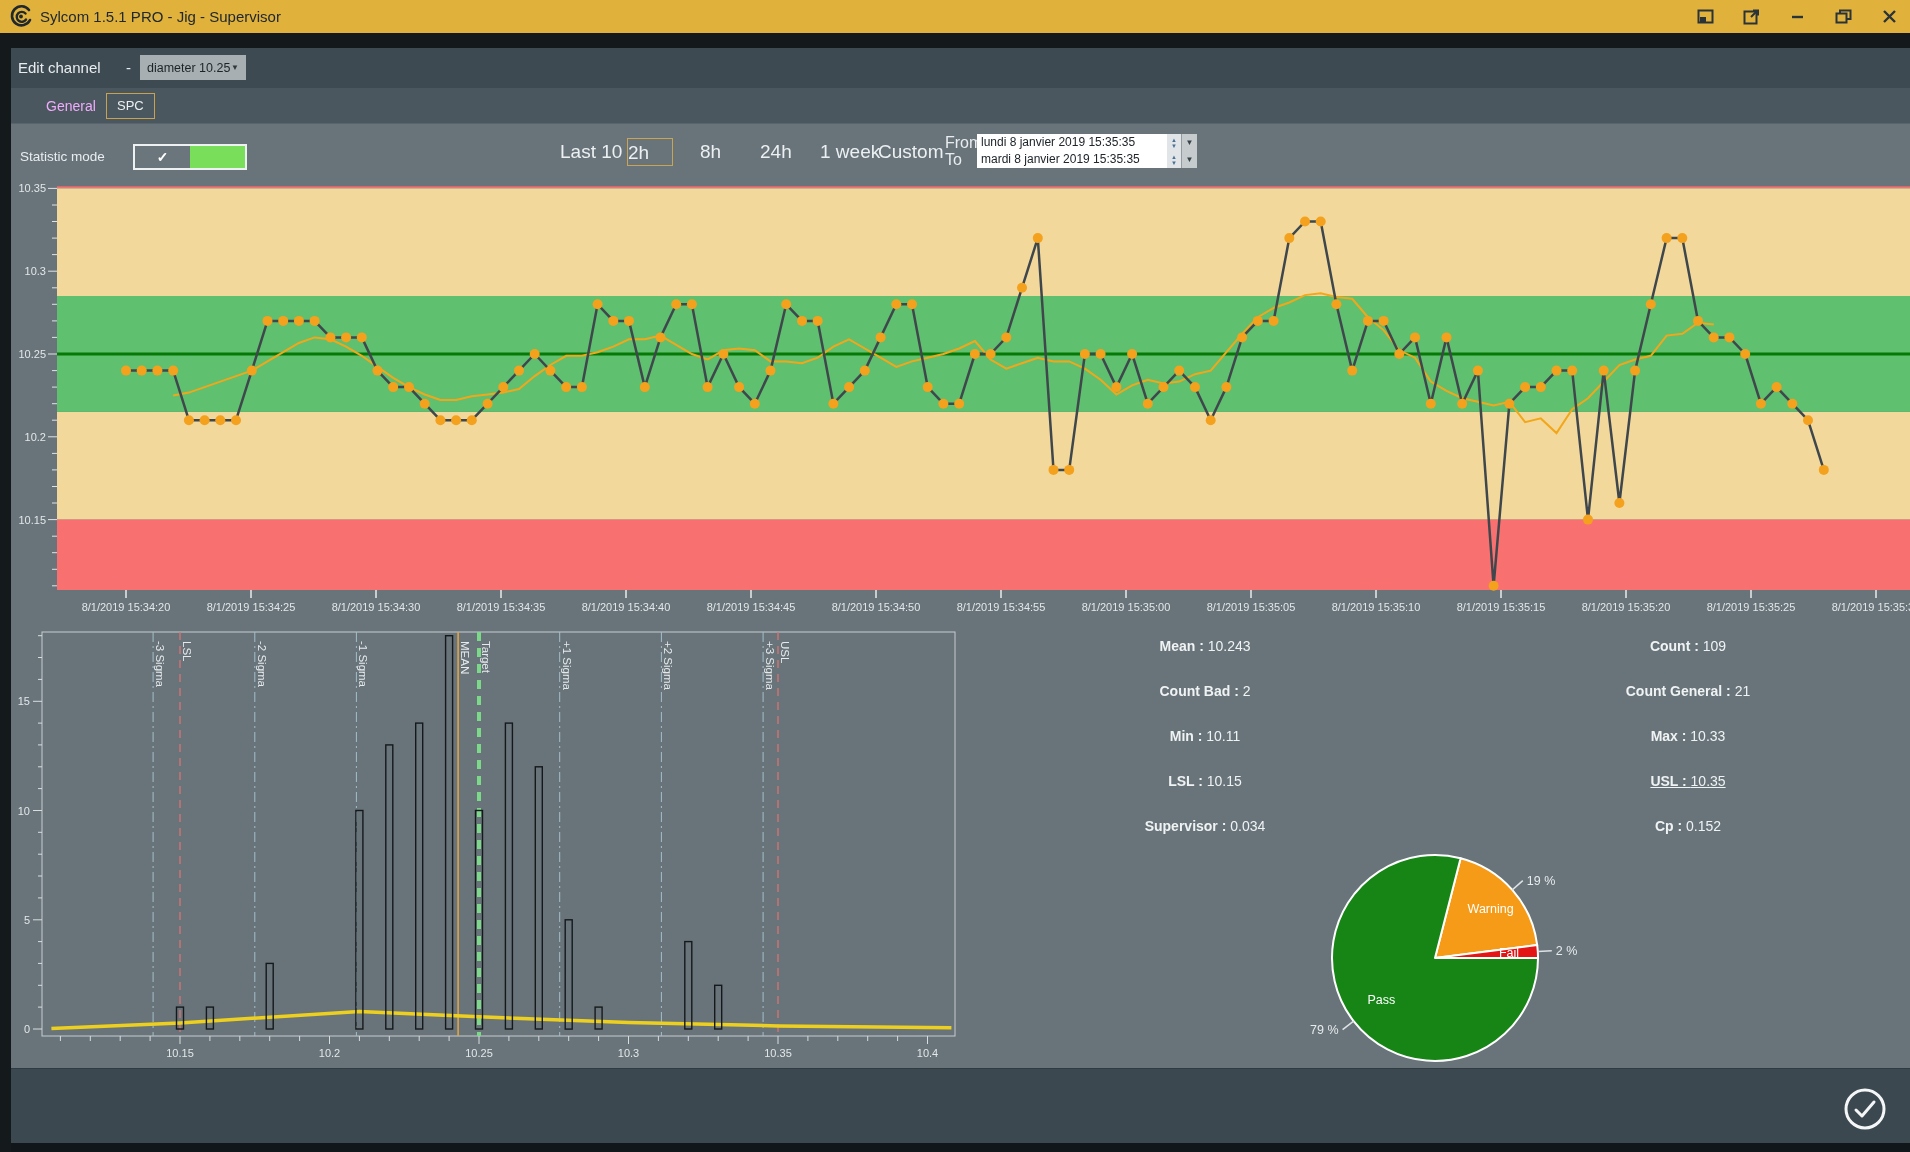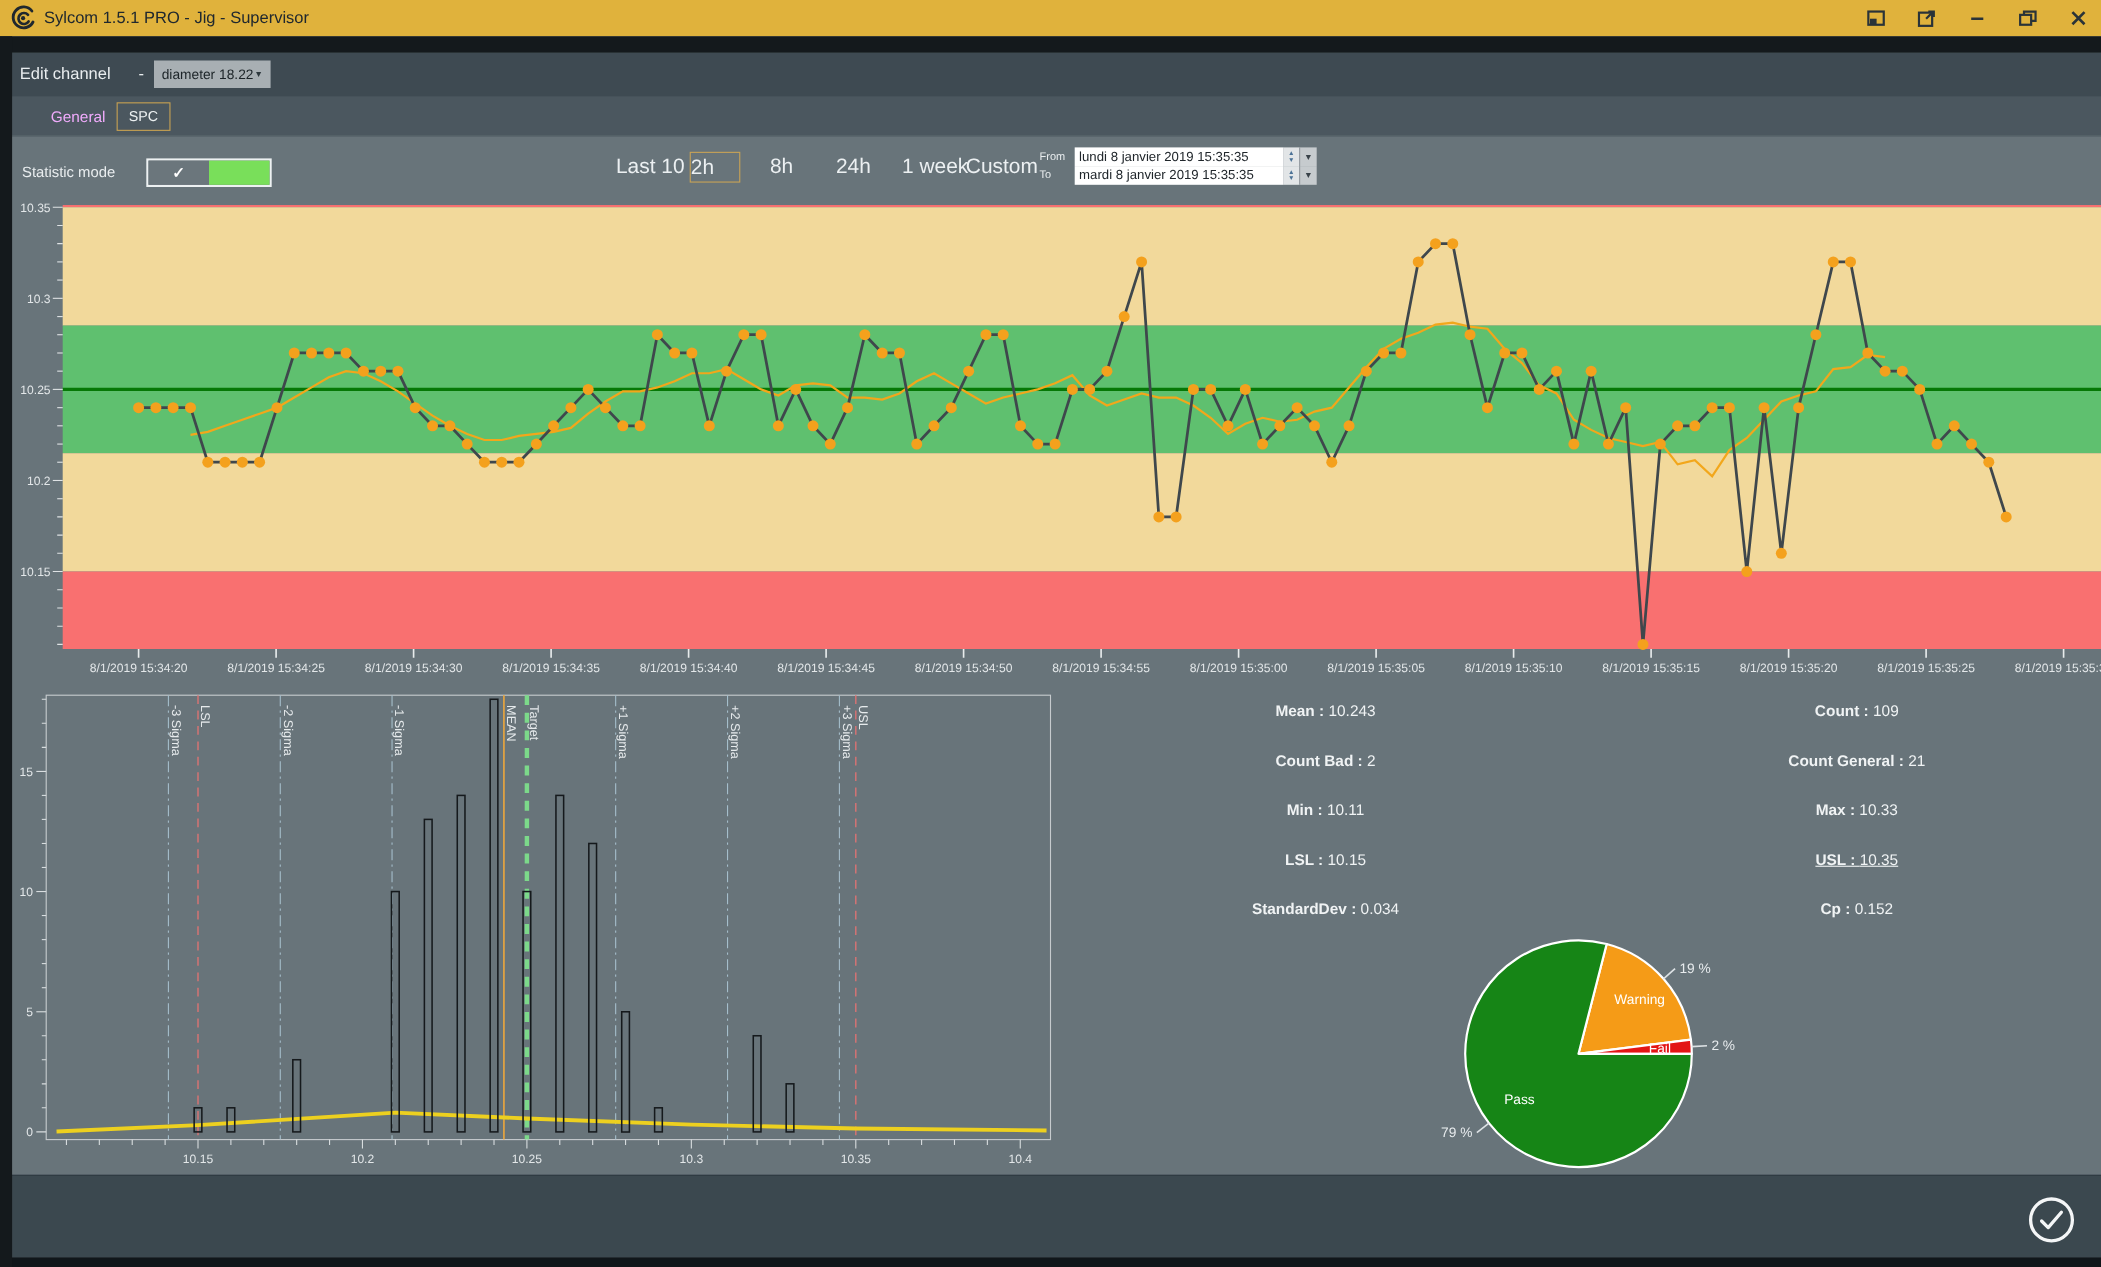--- a/index.html
+++ b/index.html
@@ -32,21 +32,21 @@
   #stat-toggle{left:133px;top:144px;width:114px;height:26px;border:2px solid #EDF1F2;box-sizing:border-box;display:flex;cursor:pointer;}
   #stat-toggle .off{width:50%;background:#6B767C;color:#FFFFFF;text-align:center;line-height:22px;font-size:14px;font-weight:bold;}
   #stat-toggle .on{width:50%;background:#79DF5A;}
   #range-row{left:0;top:138px;width:1910px;height:30px;}
   .range-btn{position:absolute;top:0;height:28px;line-height:28px;color:#ECF0F2;font-size:19px;cursor:pointer;box-sizing:border-box;}
   .range-btn.selected{border:1px solid #C9A356;}
 
   
   #period{left:945px;top:134px;}
   .prow{display:flex;height:17px;align-items:stretch;}
-  .plabel{width:32px;font-size:10px;color:#E9EDEF;line-height:17px;}
+  .plabel{width:32px;font-size:16px;color:#E9EDEF;line-height:17px;}
   .pfield{width:190px;background:#FFFFFF;color:#20262B;font-size:12px;line-height:17px;padding-left:4px;box-sizing:border-box;white-space:nowrap;overflow:hidden;cursor:text;}
   .pspin{width:14px;background:#E2E5E7;display:flex;flex-direction:column;align-items:center;justify-content:center;font-size:6px;color:#4A7196;line-height:6px;cursor:pointer;}
   .pdrop{width:16px;background:#C6CBCE;border-left:1px solid #959CA1;display:flex;align-items:center;justify-content:center;font-size:8px;color:#394249;cursor:pointer;box-sizing:border-box;}
 
   
   #spc-svg{left:0;top:150px;}
   #hist-svg{left:0;top:625px;}
   #pie-svg{left:1270px;top:842px;}
 
   
@@ -92,21 +92,21 @@
       </svg>
     </div>
   </div>
 
   <div id="blackband" class="abs"></div>
 
   <div id="header" class="abs">
     <span id="edit-title">Edit channel</span>
     <span id="edit-sep">-</span>
     <div id="channel-dd">
-      <span>diameter 18.22</span>
+      <span>diameter 10.25</span>
       <span class="arr">▼</span>
     </div>
   </div>
 
   <div id="tabsrow" class="abs">
     <div id="tabs">
         <div class="tab">General</div>
         <div class="tab active">SPC</div>
       </div>
   </div>
@@ -427,21 +427,21 @@
 
   <div id="stats-layer" class="abs" style="left:0;top:0;width:1910px;height:1152px;pointer-events:none;">
       <div class="stat-cell" style="left: 1205px; top: 638px;"><b>Mean  :  </b><span>10.243</span></div>
       <div class="stat-cell" style="left: 1688px; top: 638px;"><b>Count  :  </b><span>109</span></div>
       <div class="stat-cell" style="left: 1205px; top: 683px;"><b>Count Bad  :  </b><span>2</span></div>
       <div class="stat-cell" style="left: 1688px; top: 683px;"><b>Count General  :  </b><span>21</span></div>
       <div class="stat-cell" style="left: 1205px; top: 728px;"><b>Min  :  </b><span>10.11</span></div>
       <div class="stat-cell" style="left: 1688px; top: 728px;"><b>Max  :  </b><span>10.33</span></div>
       <div class="stat-cell" style="left: 1205px; top: 773px;"><b>LSL  :  </b><span>10.15</span></div>
       <div class="stat-cell" style="left: 1688px; top: 773px; text-decoration: underline;"><b>USL  :  </b><span>10.35</span></div>
-      <div class="stat-cell" style="left: 1205px; top: 818px;"><b>StandardDev  :  </b><span>0.034</span></div>
+      <div class="stat-cell" style="left: 1205px; top: 818px;"><b>Supervisor  :  </b><span>0.034</span></div>
       <div class="stat-cell" style="left: 1688px; top: 818px;"><b>Cp  :  </b><span>0.152</span></div>
     </div>
 
   <svg id="pie-svg" class="abs" width="335" height="235">
       <path d="M165,116 L190.6,16.2 A103,103 0 0 1 267.2,103.1 Z" fill="#F59B17" stroke="#FFFFFF" stroke-width="2" stroke-linejoin="round"></path>
       <path d="M165,116 L267.2,103.1 A103,103 0 0 1 268.0,116.0 Z" fill="#E31515" stroke="#FFFFFF" stroke-width="2" stroke-linejoin="round"></path>
       <path d="M165,116 L268.0,116.0 A103,103 0 1 1 190.6,16.2 Z" fill="#168516" stroke="#FFFFFF" stroke-width="2" stroke-linejoin="round"></path>
       <text x="220.6" y="71.0" text-anchor="middle" font-size="12.5" fill="#FFFFFF">Warning</text>
       <line x1="242.3" y1="47.9" x2="252.8" y2="38.6" stroke="#DDE2E5" stroke-width="1.5"></line>
       <text x="256.8" y="42.6" text-anchor="start" font-size="12.5" fill="#E7EBED">19 %</text>

